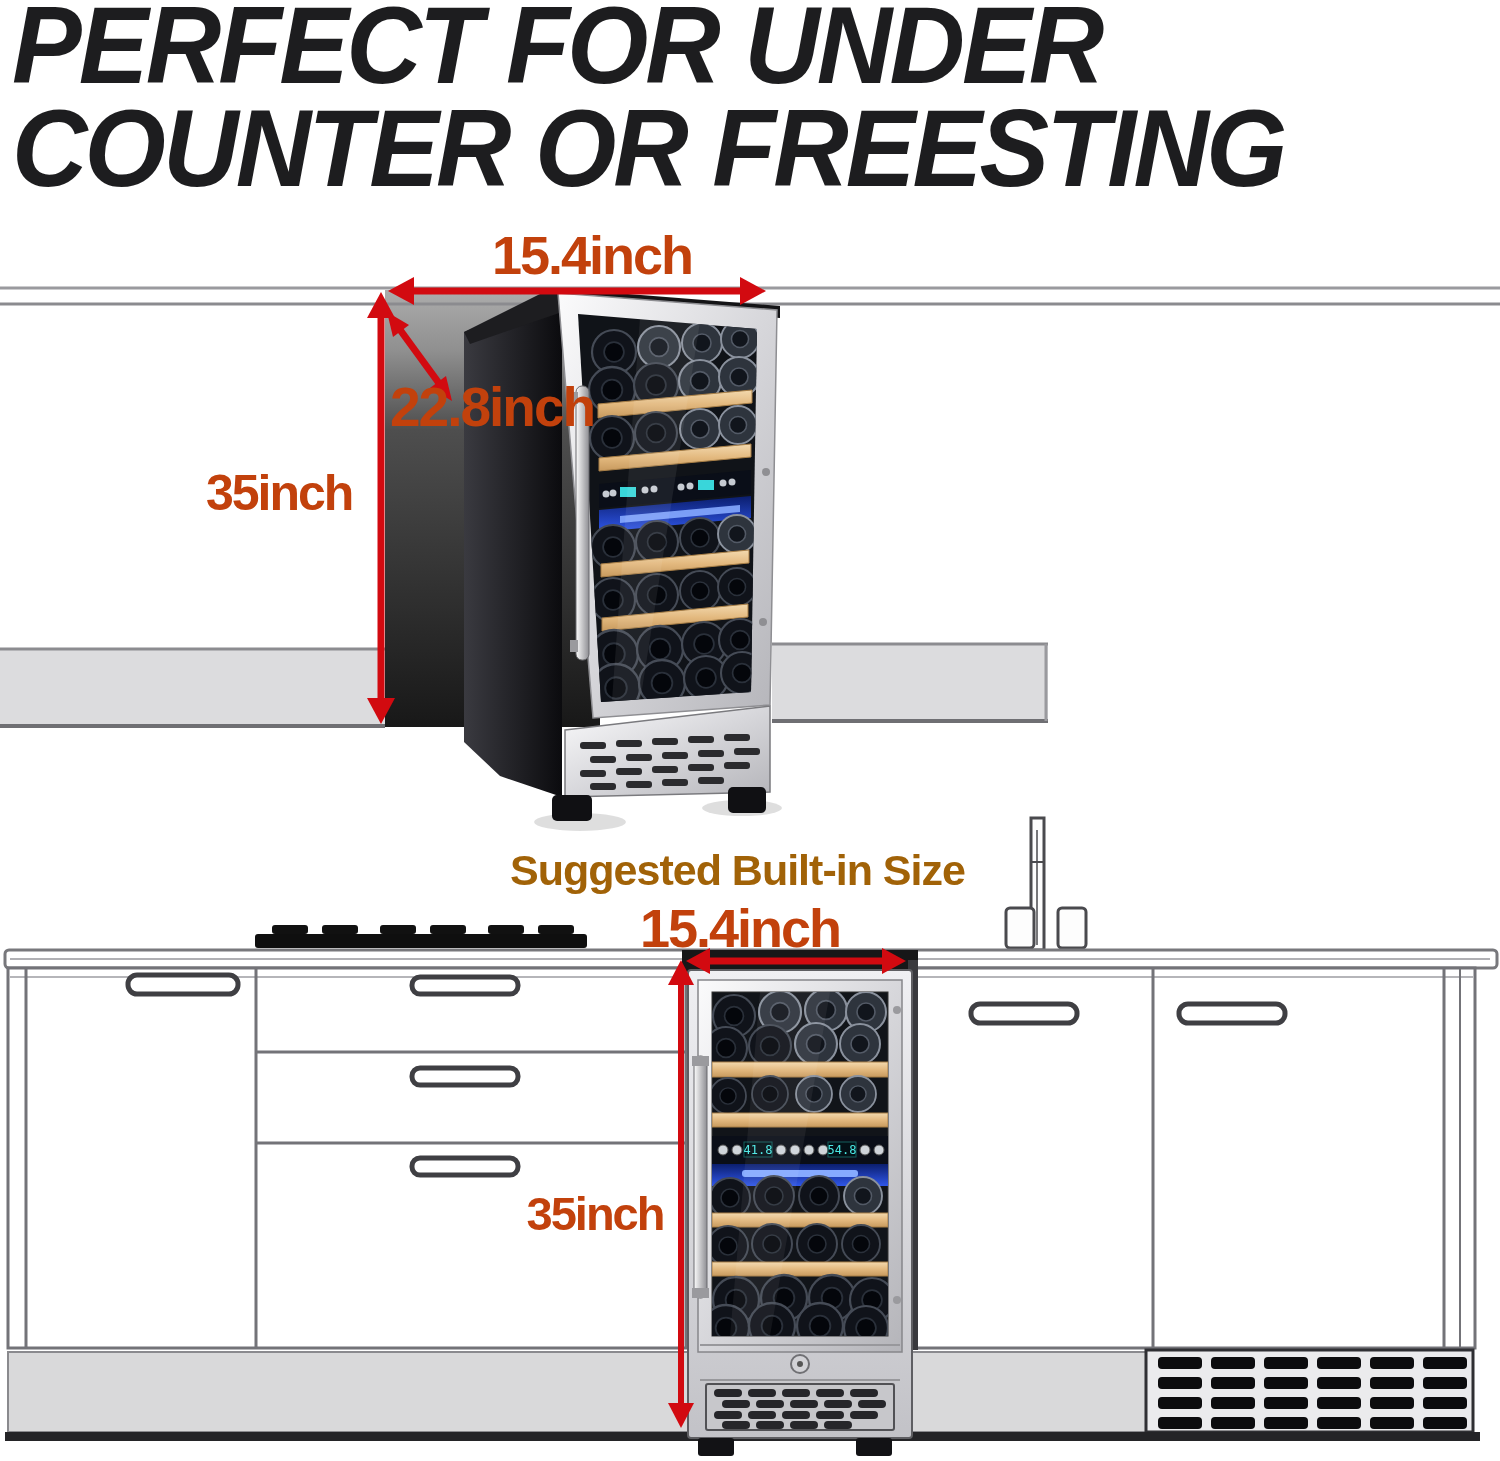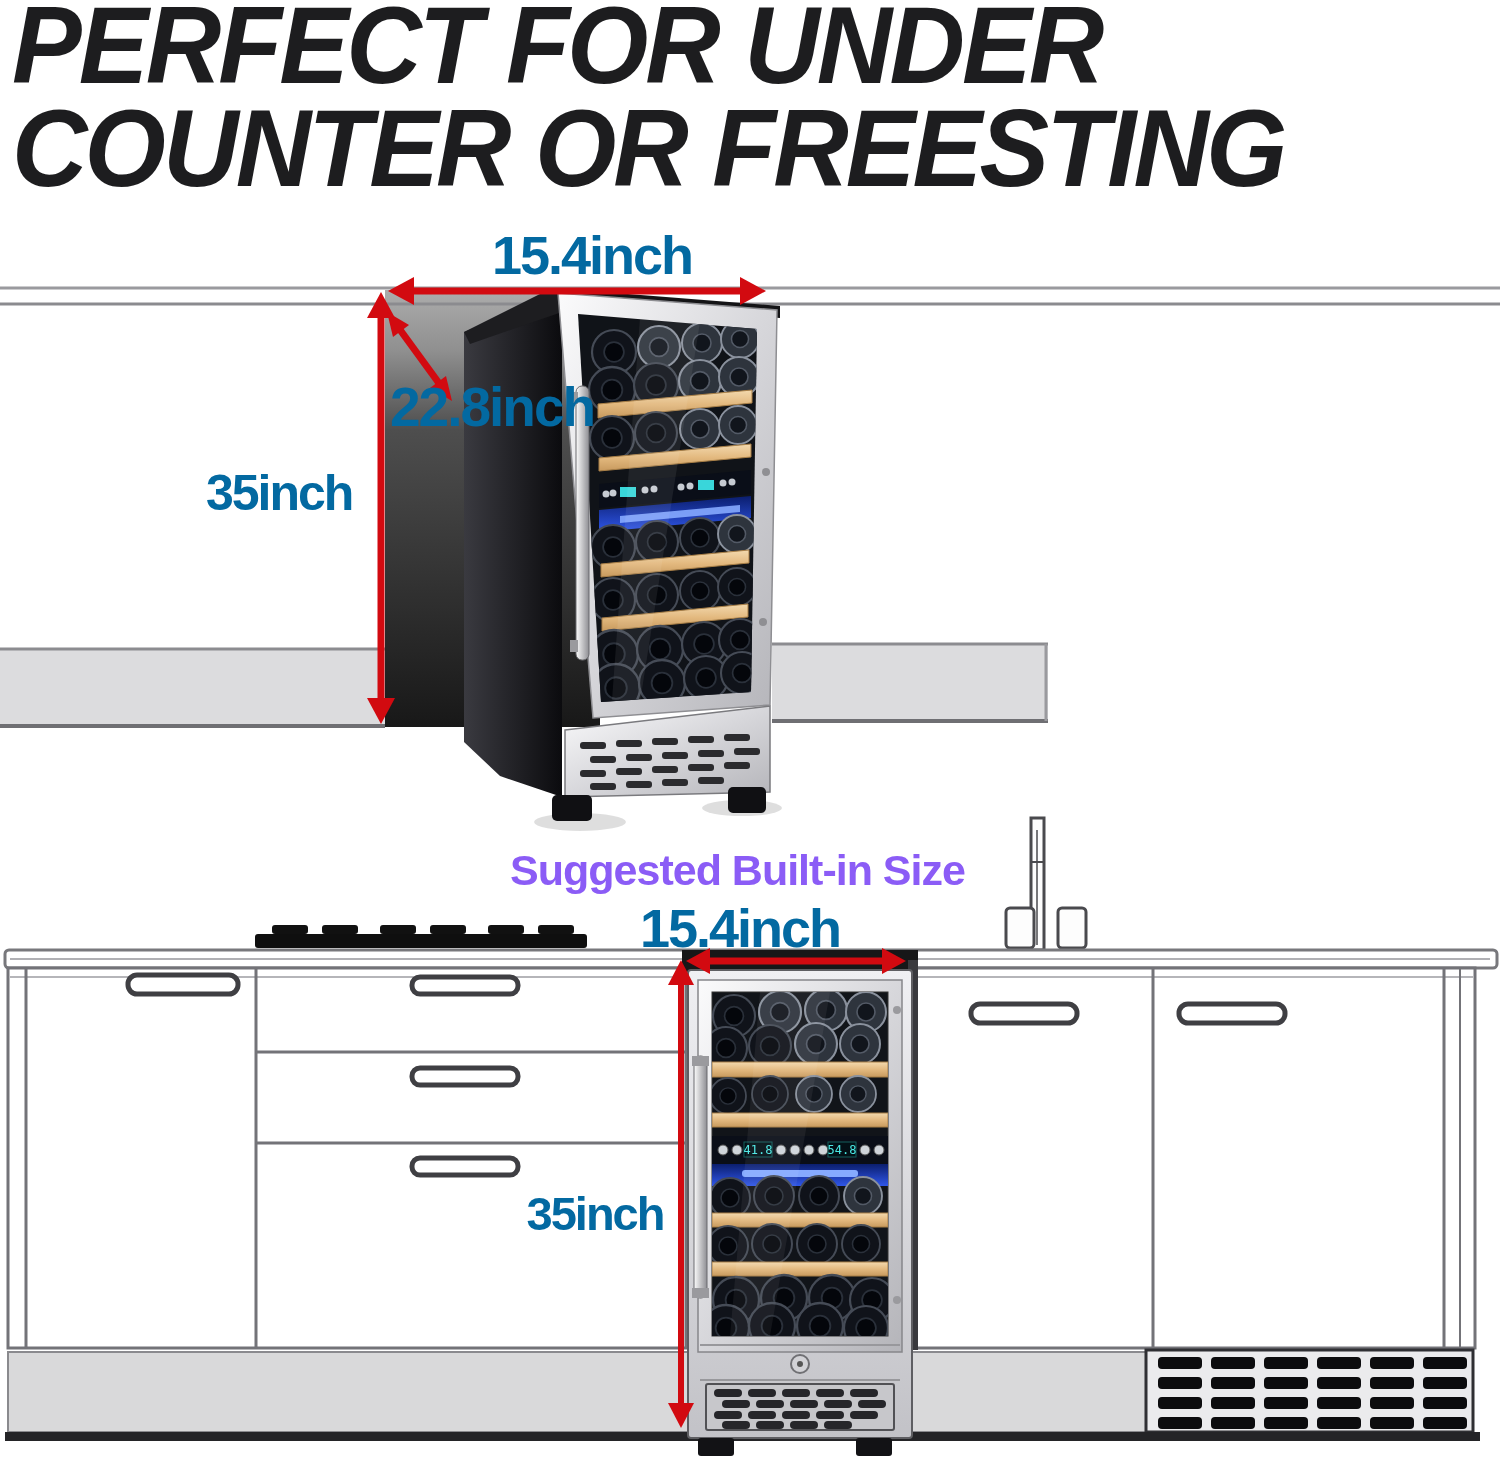--- a/index.html
+++ b/index.html
@@ -2,21 +2,21 @@
 <html><head>
 <meta charset="utf-8">
 <style>
   html,body{margin:0;padding:0;background:#fff;}
   #canvas{position:relative;width:1500px;height:1461px;background:#fff;overflow:hidden;
           font-family:"Liberation Sans",sans-serif;}
   #scene{position:absolute;left:0;top:0;width:1500px;height:1461px;}
   .label{position:absolute;font-weight:bold;white-space:nowrap;line-height:1;}
   .title-line{position:absolute;left:12px;color:#1d1d1f;font-weight:bold;font-style:italic;
     font-size:110px;letter-spacing:-3px;line-height:1;transform:scaleX(.95);transform-origin:left top;}
-  .red{color:#0369a1;letter-spacing:-2px;}
+  .red{color:#c2410c;letter-spacing:-2px;}
   .center{text-align:center;}
 </style>
 </head>
 <body>
 
 <div id="canvas">
 
 <svg id="scene" viewBox="0 0 1500 1461">
   <defs>
     <linearGradient id="rg" x1="0" y1="0" x2="0" y2="1">
@@ -392,17 +392,17 @@
   </g>
 </svg>
 
 <div class="title-line" style="top:-10px">PERFECT FOR UNDER</div>
 <div class="title-line" style="top:93px">COUNTER OR FREESTING</div>
 
 <div class="label red center" style="left:482px;top:228px;width:220px;font-size:54px">15.4inch</div>
 <div class="label red" style="left:390px;top:380px;font-size:55px">22.8inch</div>
 <div class="label red" style="left:206px;top:468px;font-size:50px">35inch</div>
 
-<div class="label center" style="left:430px;top:849px;width:615px;font-size:43px;color:#8b5cf6;letter-spacing:-1px">Suggested Built-in Size</div>
+<div class="label center" style="left:430px;top:849px;width:615px;font-size:43px;color:#a16207;letter-spacing:-1px">Suggested Built-in Size</div>
 <div class="label red center" style="left:630px;top:901px;width:220px;font-size:54px">15.4inch</div>
 <div class="label red center" style="left:520px;top:1190px;width:150px;font-size:47px">35inch</div>
 
 </div>
 
 </body></html>

